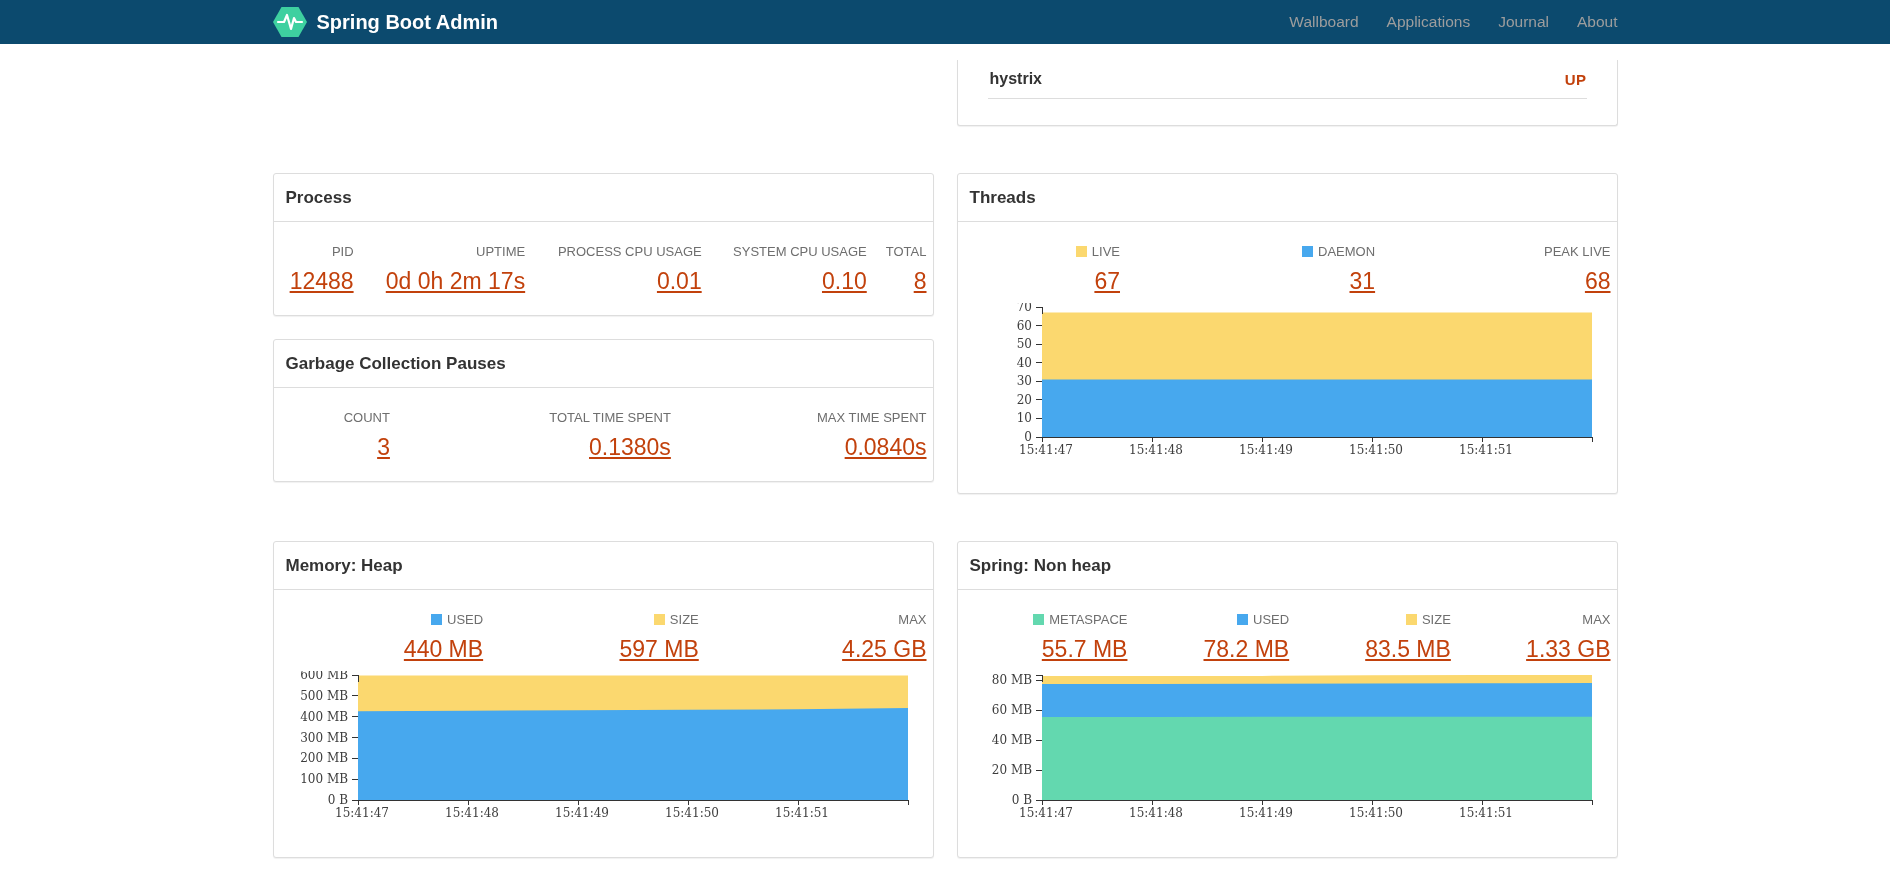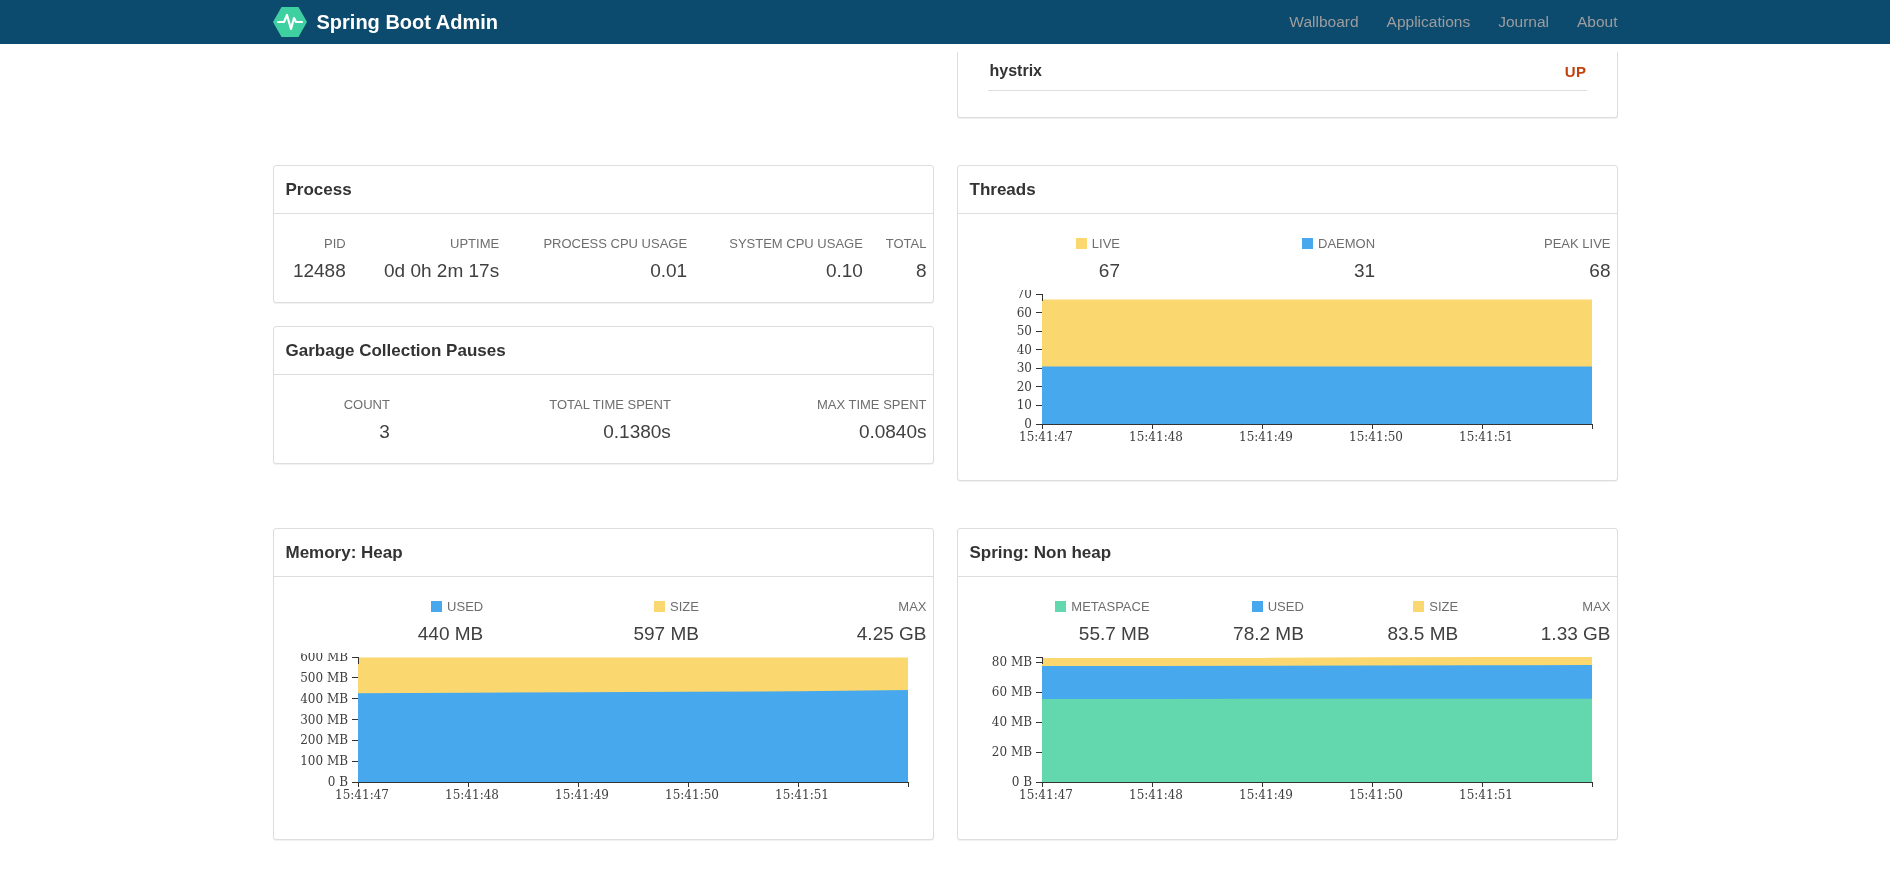--- a/index.html
+++ b/index.html
@@ -19,21 +19,21 @@
     display: flex; align-items: center; justify-content: space-between;
   }
   .brand { display: flex; align-items: center; gap: 10px; color: #fff;
            font-size: 20px; font-weight: 700; cursor: pointer; }
   .brand svg { display: block; }
   .nav-links { display: flex; align-items: center; text-align: right; }
   .nav-link { color: #9d9d9d; font-size: 15.5px; padding: 0 14px; cursor: pointer; }
   .nav-link:last-child { padding-right: 0; }
 
   
-  .container { width: 1345px; margin: 8px auto; }
+  .container { width: 1345px; margin: 16px auto; }
   .grid-row { display: flex; gap: 23px; margin-bottom: 47px; align-items: flex-start; }
   .col { width: 661px; flex: 0 0 661px; }
 
   
   .panel { background: #fff; border: 1px solid #ddd; border-radius: 3px;
            box-shadow: 0 1px 1px rgba(0,0,0,0.06); }
   .panel-heading { padding: 14px 8px 13px 12px; font-size: 17px; font-weight: 700;
                    color: #333; border-bottom: 1px solid #ddd; }
   .panel + .panel { margin-top: 23px; }
 
@@ -44,21 +44,21 @@
   .app-name { font-weight: 700; font-size: 16px; color: #333; }
   .app-status { font-weight: 700; font-size: 15px; letter-spacing: .5px; }
   .app-divider { border-bottom: 1px solid #ddd; margin: 10px 30px 0 30px; }
   .app-bottom-space { height: 26px; }
 
   
   .stats { display: table; width: 100%; table-layout: auto; }
   .stat { display: table-cell; text-align: right; padding: 22px 6px 20px; }
   .stats.tight .stat { padding-bottom: 4px; }
   .stat-label { font-size: 13px; color: #6e6e6e; white-space: nowrap; }
-  .stat-value { font-size: 19px; color: #404040; margin-top: 9px; white-space: nowrap; }
+  .stat-value { font-size: 23px; color: #c2410c; margin-top: 9px; white-space: nowrap; text-decoration: underline; }
   .swatch { display: inline-block; width: 11px; height: 11px; margin-right: 5px;
             vertical-align: -1px; }
 
   
   .chart-wrap { padding: 4px 0 24px 20px; }
   svg text.axis { font-family: "DejaVu Serif", serif; font-size: 12px; fill: #3d3d3d; }
 </style>
 </head>
 <body>
 

